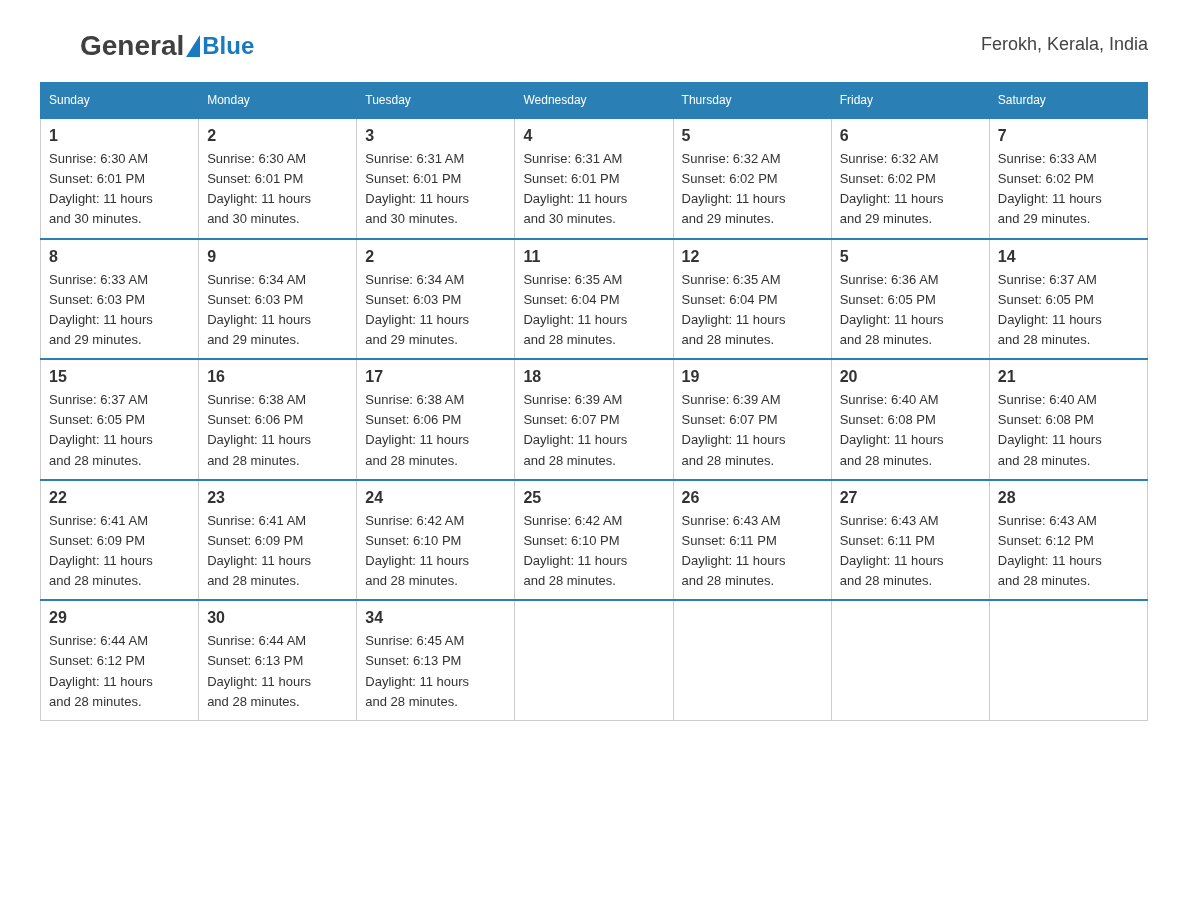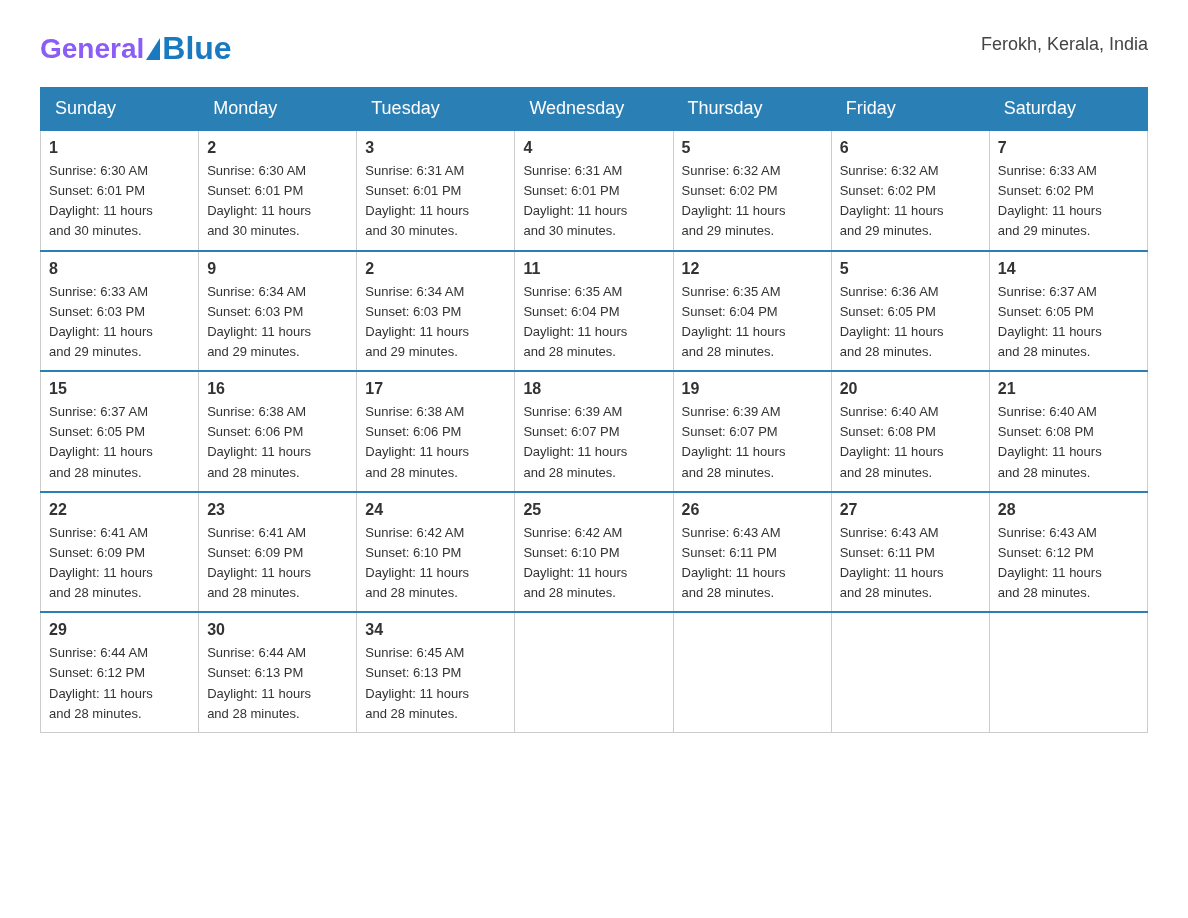--- a/index.html
+++ b/index.html
@@ -21,33 +21,33 @@
       flex-direction: column;
       align-items: flex-start;
     }
     .logo-text {
       display: flex;
       align-items: center;
       font-size: 28px;
       font-weight: bold;
       color: #333;
     }
-    .logo-general { color: #8b5cf6; }
+    .logo-general { color: #404040; margin-left: 40px; }
     .logo-triangle {
       width: 0;
       height: 0;
       border-left: 14px solid transparent;
       border-right: 0px solid transparent;
       border-bottom: 22px solid #1a7abf;
       margin: 0 2px;
       display: inline-block;
     }
     .logo-blue {
       color: #1a7abf;
-      font-size: 32px;
+      font-size: 24px;
       font-weight: bold;
     }
     .title-section {
       text-align: right;
     }
     .month-title {
       font-size: 52px;
       font-weight: bold;
       color: #222;
       line-height: 1.1;
@@ -58,22 +58,22 @@
       margin-top: 4px;
     }
     table {
       width: 100%;
       border-collapse: collapse;
       table-layout: fixed;
     }
     thead tr th {
       background-color: #2a7fb5;
       color: #fff;
-      padding: 10px 14px;
-      font-size: 18px;
+      padding: 10px 8px;
+      font-size: 12px;
       font-weight: normal;
       text-align: left;
       border: 1px solid #2a7fb5;
     }
     tbody tr td {
       vertical-align: top;
       padding: 8px 8px;
       font-size: 13px;
       color: #333;
       border: 1px solid #ccc;

